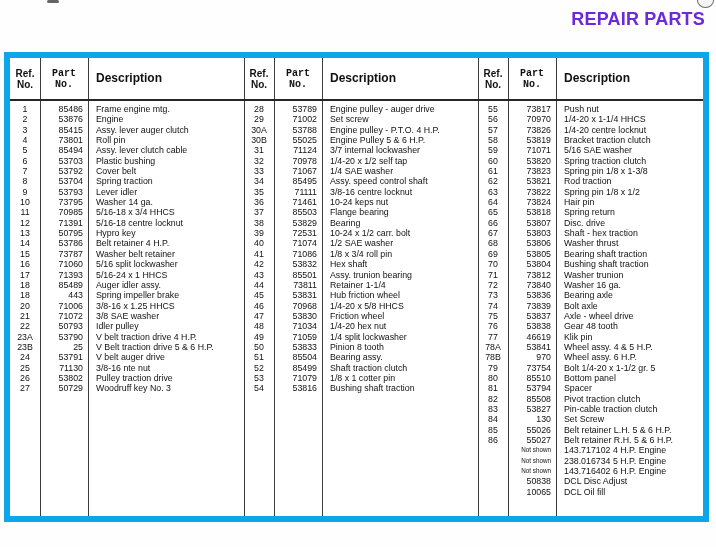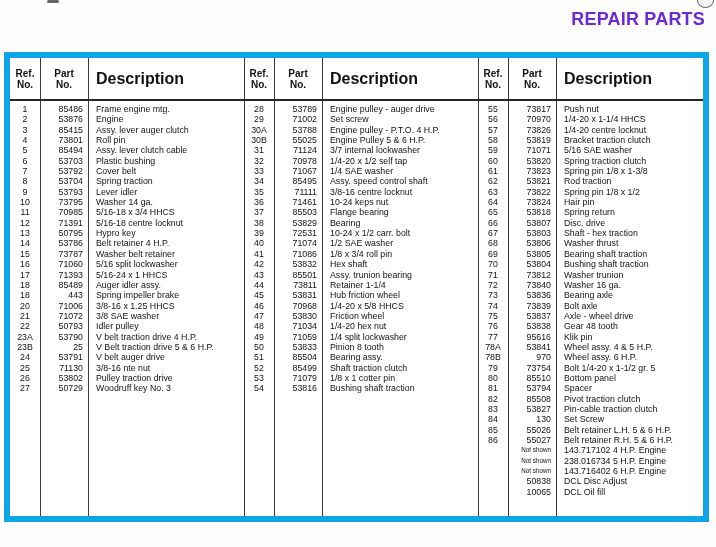--- a/index.html
+++ b/index.html
@@ -25,22 +25,22 @@
   }
   .vline { position:absolute; top:0; bottom:0; width:1px; background:#3c3c3c; }
   .hline { position:absolute; left:0; right:0; top:41px; height:2px; background:#262626; }
   .hgroup { position:absolute; top:0; height:41px; display:flex; }
   .bodygroup { position:absolute; top:43px; bottom:0; padding-top:3px; overflow:hidden; }
   .hcell {
     display:flex; flex-direction:column; justify-content:center;
     font-weight:bold; font-size:10px; line-height:11px; box-sizing:border-box;
   }
   .h-ref  { width:30px; text-align:center; }
-  .h-part { width:48px; text-align:center; }
-  .h-desc { flex:1; padding-left:8px; font-size:16px; justify-content:center; }
+  .h-part { width:48px; text-align:center;font-family:Liberation Mono, monospace; }
+  .h-desc { flex:1; padding-left:8px; font-size:12px; justify-content:center; }
   .trow { display:flex; height:10.35px; line-height:10.35px; font-size:8.8px; white-space:nowrap; }
   .cell { box-sizing:border-box; }
   .c-ref  { width:30px; text-align:center; flex:none; }
   .c-part { width:48px; text-align:right; padding-right:5px; flex:none; }
   .c-desc { flex:1; padding-left:8px; overflow:hidden; }
   .notshown { font-size:6.3px; }
 </style>
 </head>
 <body>
 
@@ -493,21 +493,21 @@
         <span class="cell c-part">53837</span>
         <span class="cell c-desc">Axle - wheel drive</span>
       </div>
       <div class="trow">
         <span class="cell c-ref">76</span>
         <span class="cell c-part">53838</span>
         <span class="cell c-desc">Gear 48 tooth</span>
       </div>
       <div class="trow">
         <span class="cell c-ref">77</span>
-        <span class="cell c-part">95616</span>
+        <span class="cell c-part">46619</span>
         <span class="cell c-desc">Klik pin</span>
       </div>
       <div class="trow">
         <span class="cell c-ref">78A</span>
         <span class="cell c-part">53841</span>
         <span class="cell c-desc">Wheel assy. 4 &amp; 5 H.P.</span>
       </div>
       <div class="trow">
         <span class="cell c-ref">78B</span>
         <span class="cell c-part">970</span>

